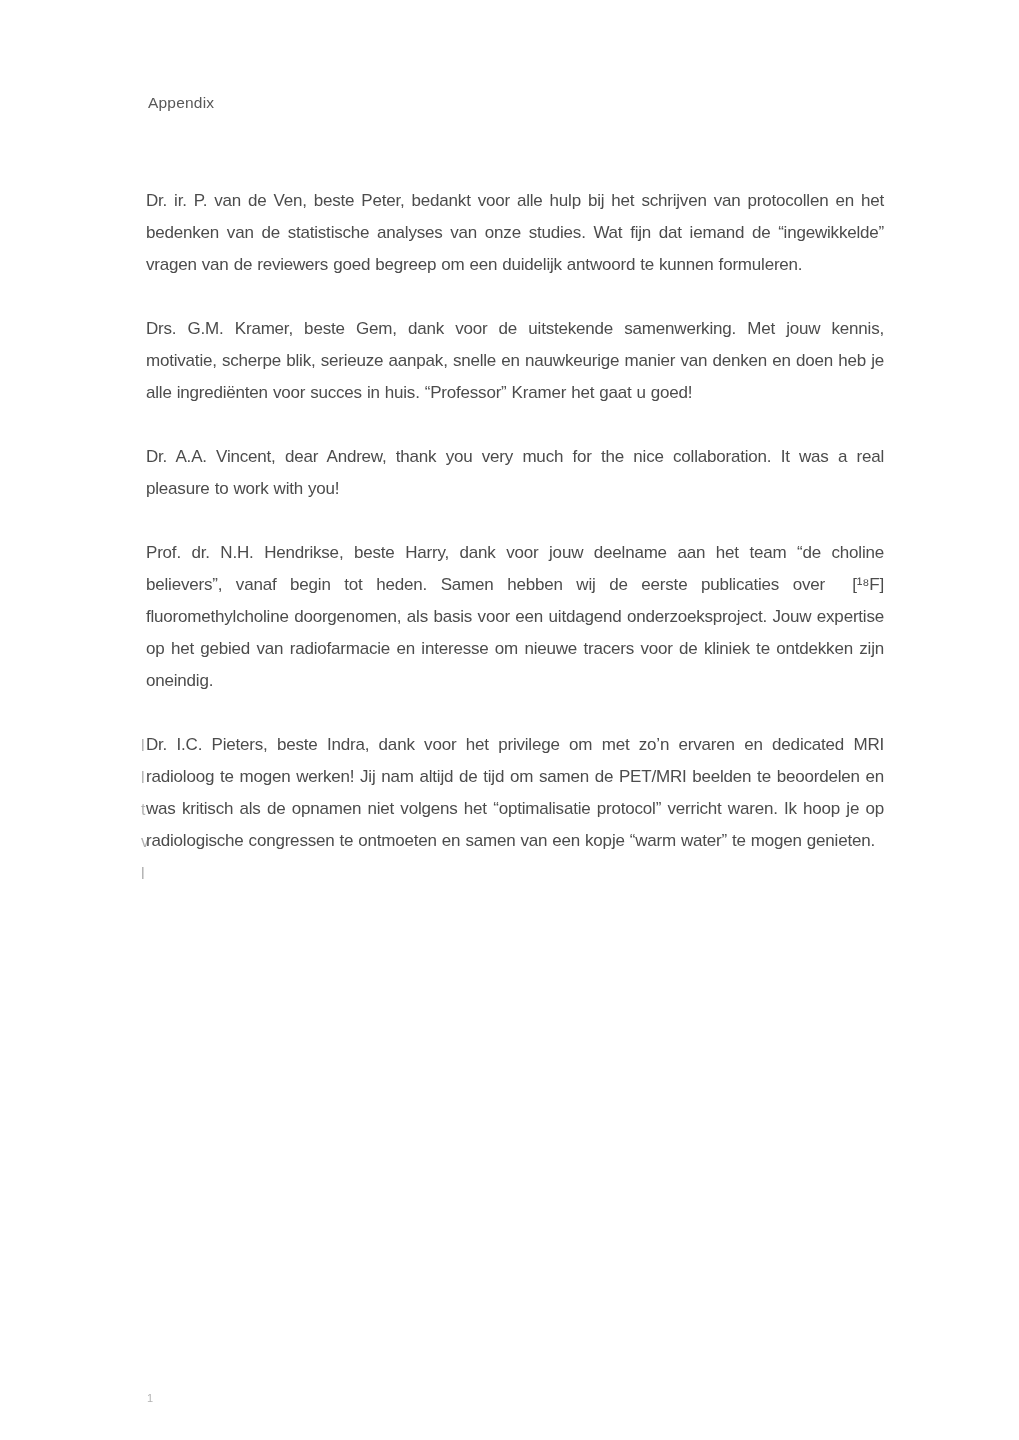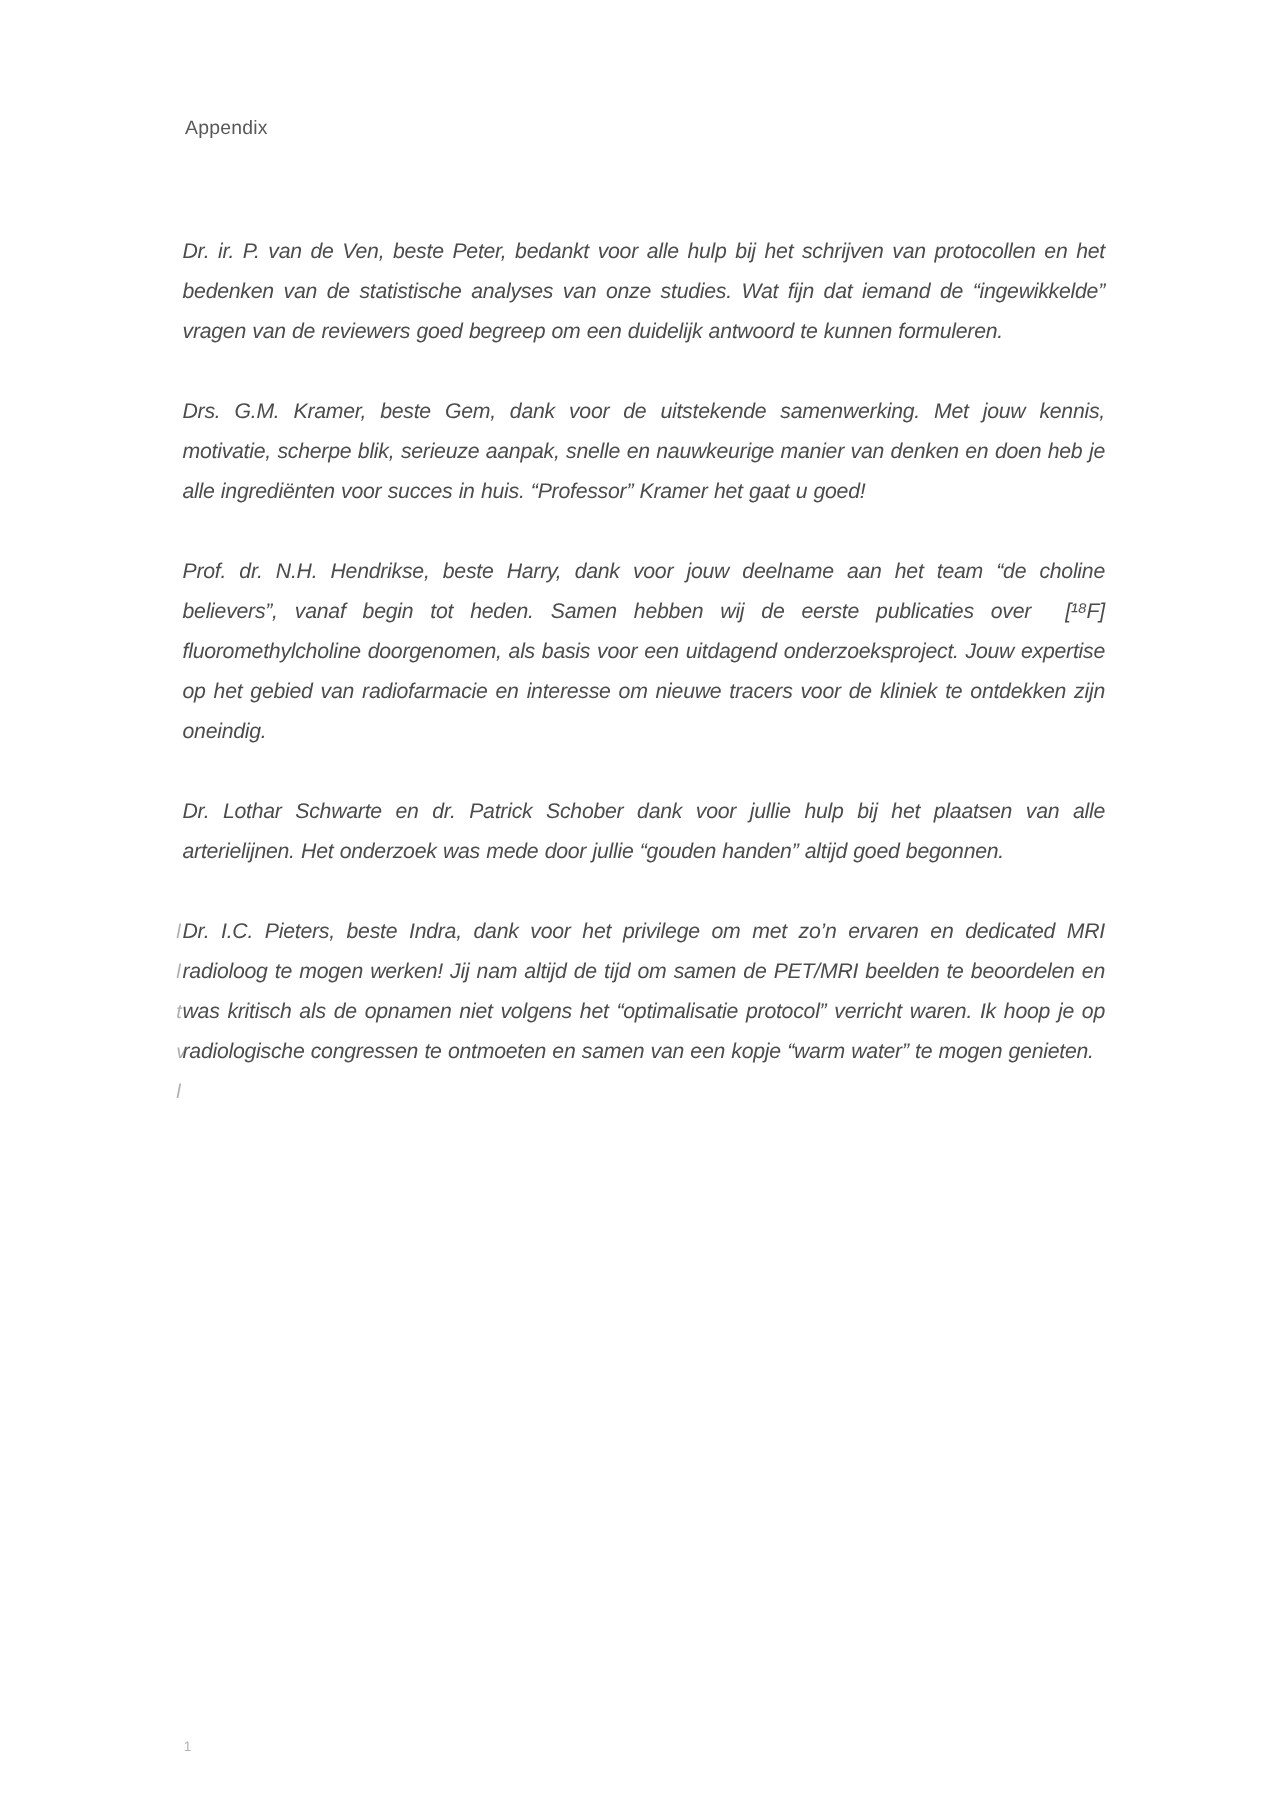--- a/index.html
+++ b/index.html
@@ -32,21 +32,20 @@
     width: 738px;
   }
   .content p {
     margin: 0 0 32px 0;
     font-size: 17px;
     line-height: 32px;
     color: #4c4c4c;
     text-align: justify;
     letter-spacing: -0.2px;
     word-spacing: 0.5px;
-    font-style: italic;
   }
   .para-ghost-host {
     position: relative;
   }
   .ghost {
     position: absolute;
     left: -5px;
     width: 8px;
     font-size: 16px;
     line-height: 22px;
@@ -74,26 +73,26 @@
 
 <div class="page">
 
   <div class="appendix-header">Appendix</div>
 
   <div class="content">
     <p>Dr. ir. P. van de Ven, beste Peter, bedankt voor alle hulp bij het schrijven van protocollen en het bedenken van de statistische analyses van onze studies. Wat fijn dat iemand de “ingewikkelde” vragen van de reviewers goed begreep om een duidelijk antwoord te kunnen formuleren.</p>
 
     <p>Drs. G.M. Kramer, beste Gem, dank voor de uitstekende samenwerking. Met jouw kennis, motivatie, scherpe blik, serieuze aanpak, snelle en nauwkeurige manier van denken en doen heb je alle ingrediënten voor succes in huis. “Professor” Kramer het gaat u goed!</p>
 
+    <p>Dr. A.A. Vincent, dear Andrew, thank you very much for the nice collaboration. It was a real pleasure to work with you!</p>
 
 
 
     <p>Prof. dr. N.H. Hendrikse, beste Harry, dank voor jouw deelname aan het team “de choline believers”, vanaf begin tot heden. Samen hebben wij de eerste publicaties over &nbsp;[¹⁸F] fluoromethylcholine doorgenomen, als basis voor een uitdagend onderzoeksproject. Jouw expertise op het gebied van radiofarmacie en interesse om nieuwe tracers voor de kliniek te ontdekken zijn oneindig.</p>
 
-    <p>Dr. Lothar Schwarte en dr. Patrick Schober dank voor jullie hulp bij het plaatsen van alle arterielijnen. Het onderzoek was mede door jullie “gouden handen” altijd goed begonnen.</p>
 
     <p class="para-ghost-host">
       <span class="ghost ghost-1">l</span>
       <span class="ghost ghost-2">l</span>
       <span class="ghost ghost-3">t</span>
       <span class="ghost ghost-4">v</span>
       <span class="ghost ghost-5">l</span>
       <span>Dr. I.C. Pieters, beste Indra, dank voor het privilege om met zo’n ervaren en dedicated MRI radioloog te mogen werken! Jij nam altijd de tijd om samen de PET/MRI beelden te beoordelen en was kritisch als de opnamen niet volgens het “optimalisatie protocol” verricht waren. Ik hoop je op radiologische congressen te ontmoeten en samen van een kopje “warm water” te mogen genieten.</span>
     </p>
   </div>

